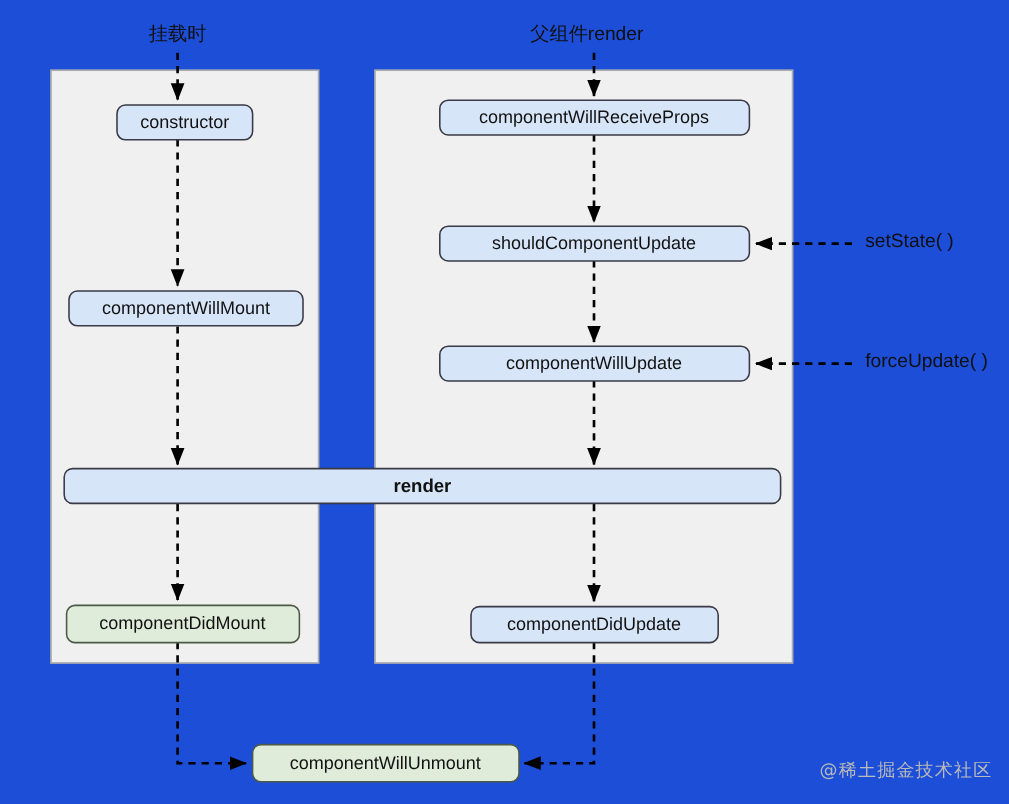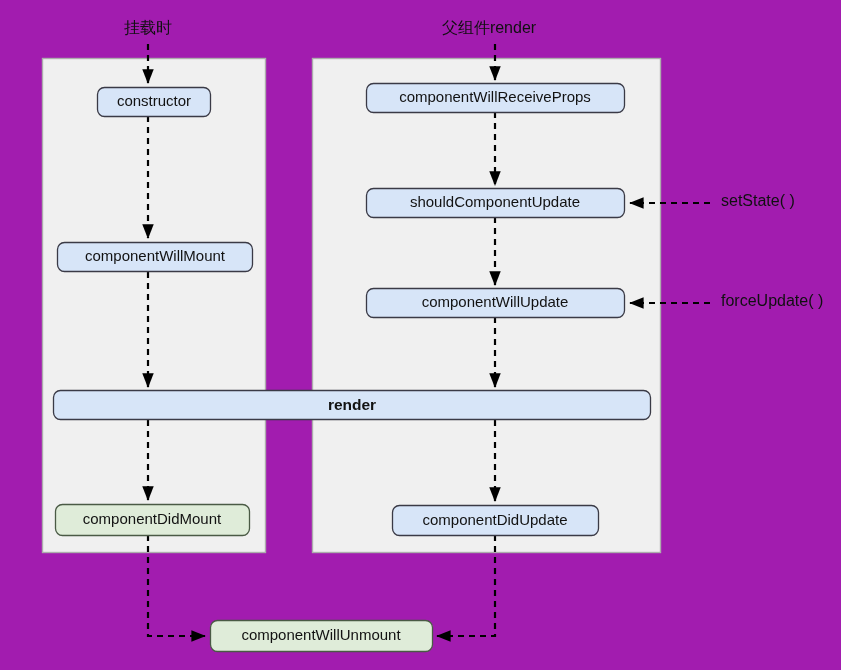--- a/index.html
+++ b/index.html
@@ -10,21 +10,21 @@
   body {
     width: 841px;
     height: 670px;
     font-family: "Liberation Sans", "DejaVu Sans", sans-serif;
     overflow: hidden;
   }
   #diagram-root {
     position: relative;
     width: 841px;
     height: 670px;
-    background: #a21caf;
+    background: #1d4ed8;
   }
   svg#flow {
     position: absolute;
     top: 0;
     left: 0;
     width: 841px;
     height: 670px;
     display: block;
   }
   .panel-rect {
@@ -163,14 +163,15 @@
 
     <g>
       <rect class="node-box-green" x="210.5" y="620.5" width="222" height="31" rx="7" ry="7"></rect>
       <text class="node-label" x="321" y="636.5">componentWillUnmount</text>
     </g>
 
     <text class="side-label" x="721" y="202">setState( )</text>
     <text class="side-label" x="721" y="302">forceUpdate( )</text>
   </svg>
 
+  <div class="watermark">@稀土掘金技术社区</div>
 
 </div>
 
 </body></html>

